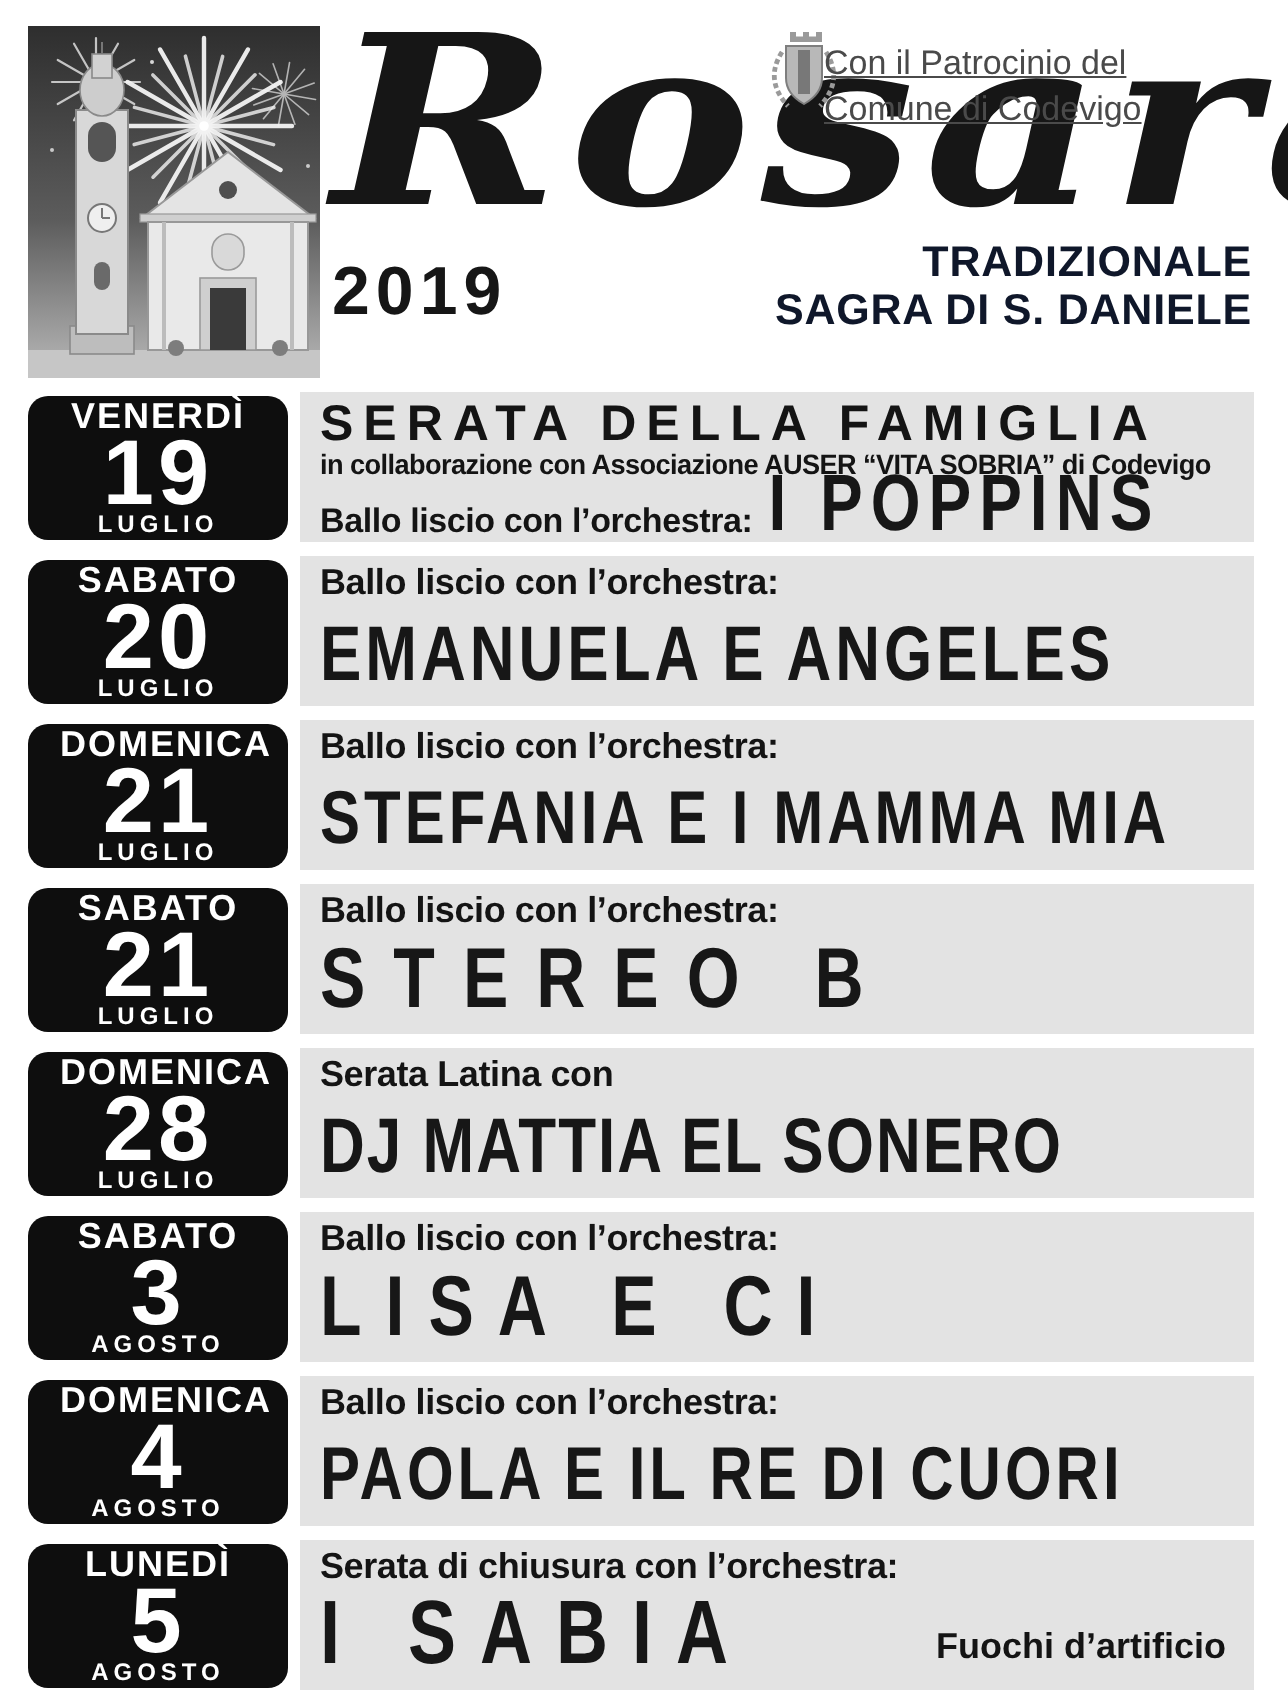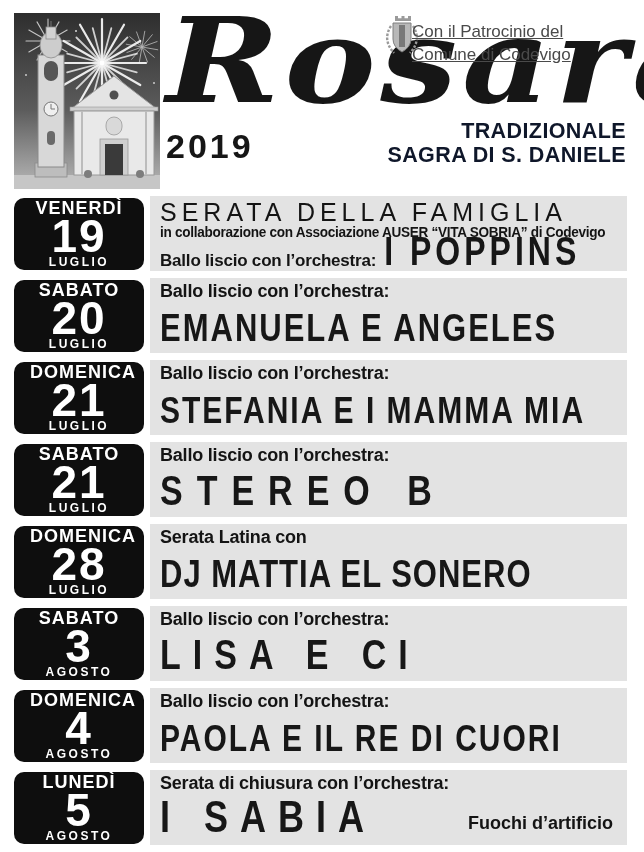--- a/index.html
+++ b/index.html
@@ -32,21 +32,21 @@
   .band { position:absolute; left:150px; top:0; width:477px; height:75px; background:#e3e3e3;
           padding:4px 8px 7px 10px; display:flex; flex-direction:column; justify-content:space-between; }
   .label { font-size:18px; font-weight:bold; line-height:1.1; letter-spacing:-0.2px; }
   .label.sm { font-size:17px; }
   .name  { font-weight:bold; display:inline-block; transform:scaleY(1.25);
            transform-origin:left bottom; white-space:nowrap; line-height:0.95; color:#171717; }
   .fs30 { font-size:30px; } .fs31 { font-size:31px; } .fs32 { font-size:32px; }
   .fs34 { font-size:34px; } .fs36 { font-size:36px; } .ls1 { letter-spacing:1px; } .ls2 { letter-spacing:2px; }
   .ls4 { letter-spacing:4px; }
   .ls12 { letter-spacing:12px; } .ls14 { letter-spacing:14px; }
-  .headline { font-size:25px; font-weight:normal; letter-spacing:5px; line-height:1;
+  .headline { font-size:25px; font-weight:bold; letter-spacing:5px; line-height:1;
               white-space:nowrap; }
   .collab { font-size:14px; font-weight:bold; letter-spacing:-0.3px; line-height:1.05;
             white-space:nowrap; display:inline-block; transform:scaleX(0.97);
             transform-origin:left center; }
   .inline-line { display:flex; align-items:baseline; gap:8px; }
   .closing-line { display:flex; align-items:flex-end; justify-content:space-between; padding-right:6px; }
   .note { font-size:18px; font-weight:bold; white-space:nowrap; padding-bottom:4px; }
 
   
   .r0{top:196px;} .r1{top:278px;} .r2{top:360px;} .r3{top:442px;}

